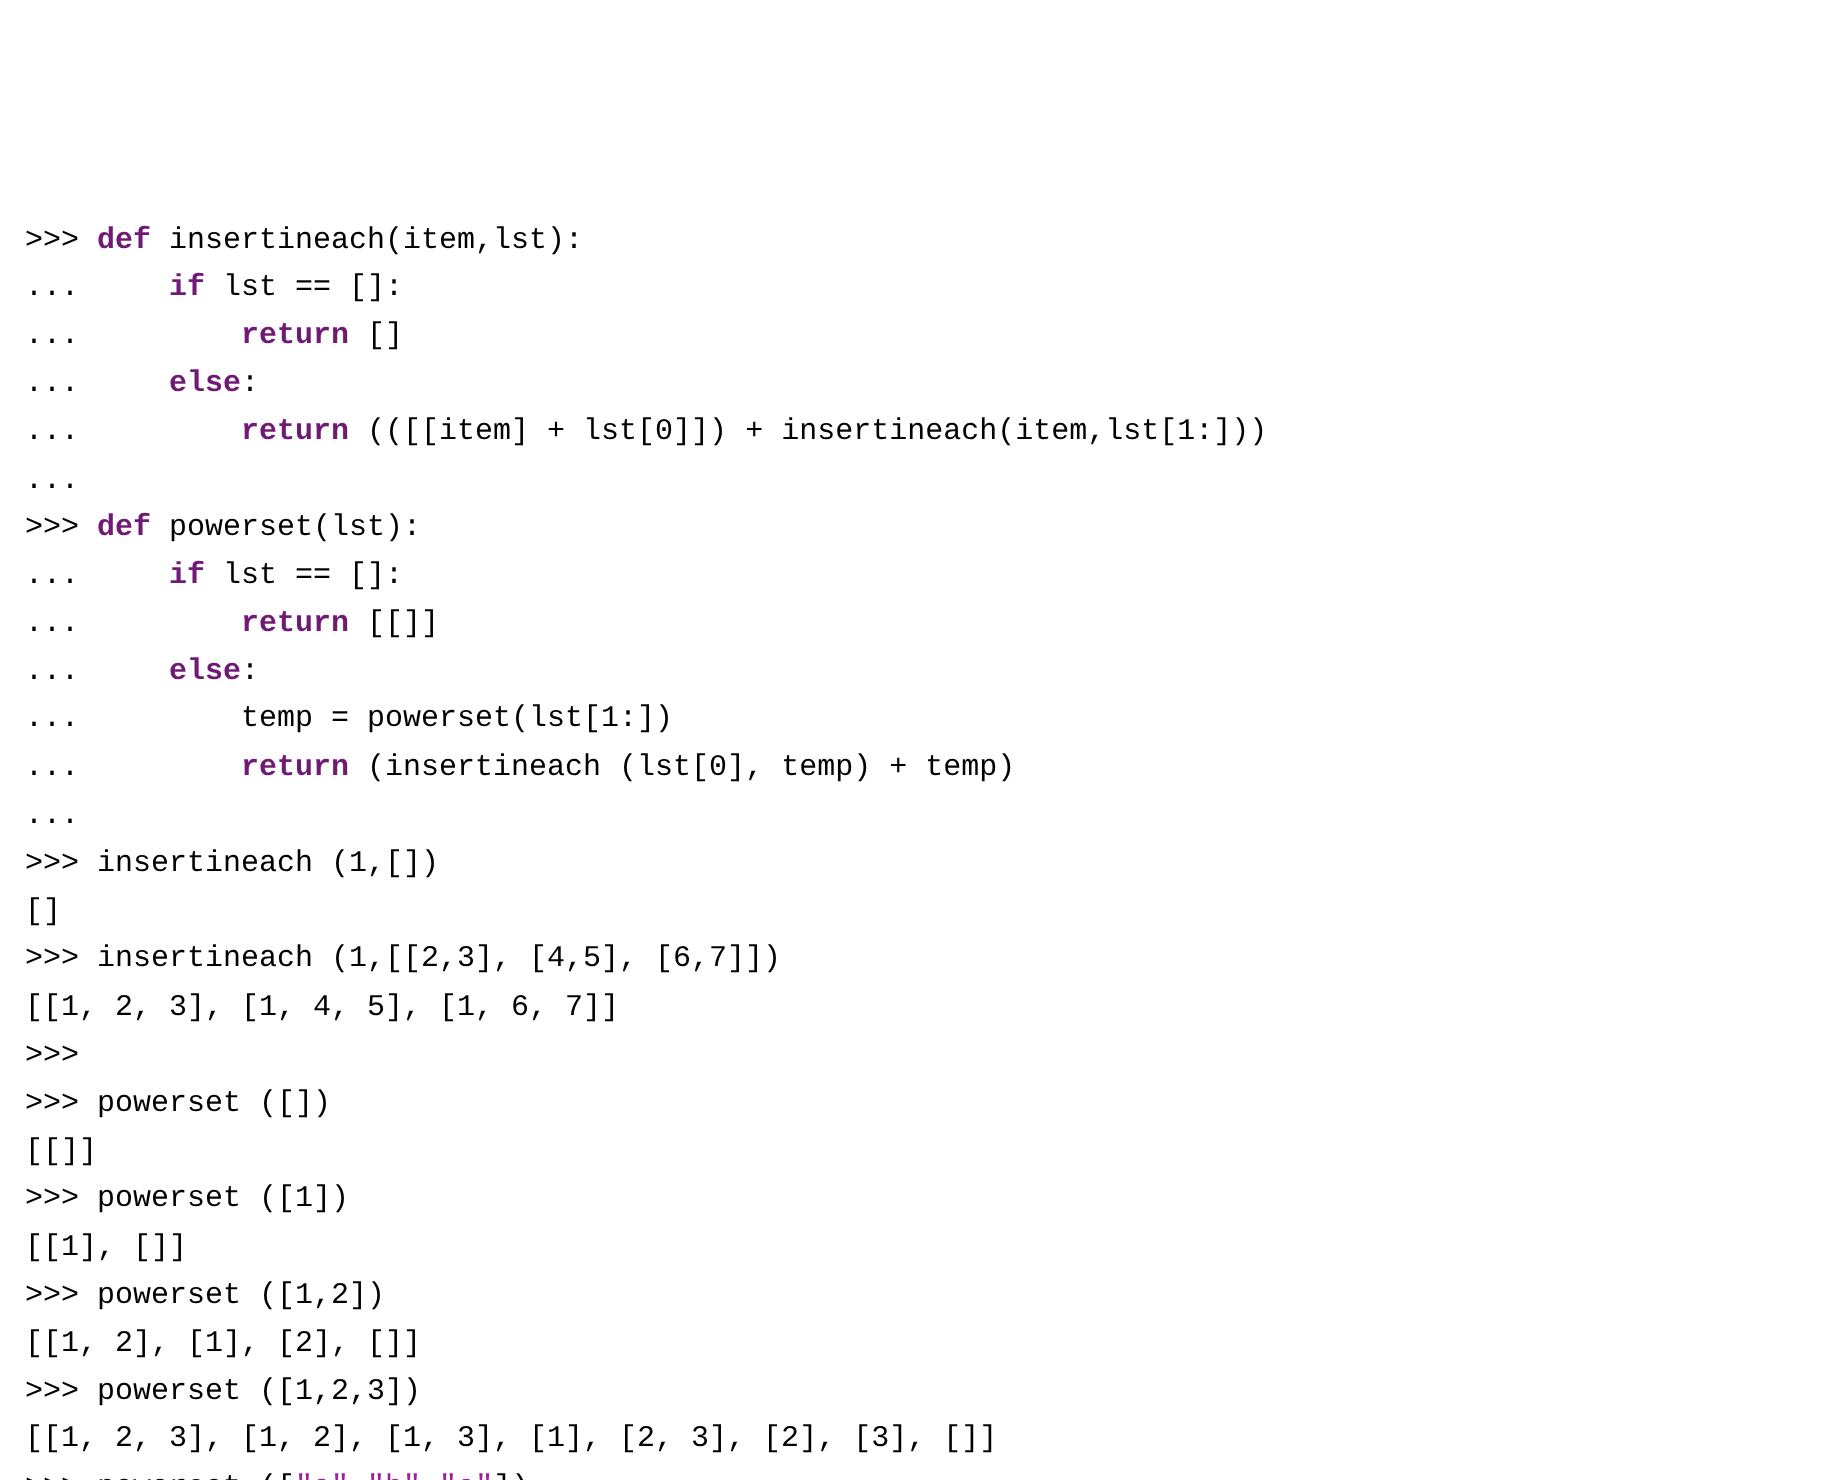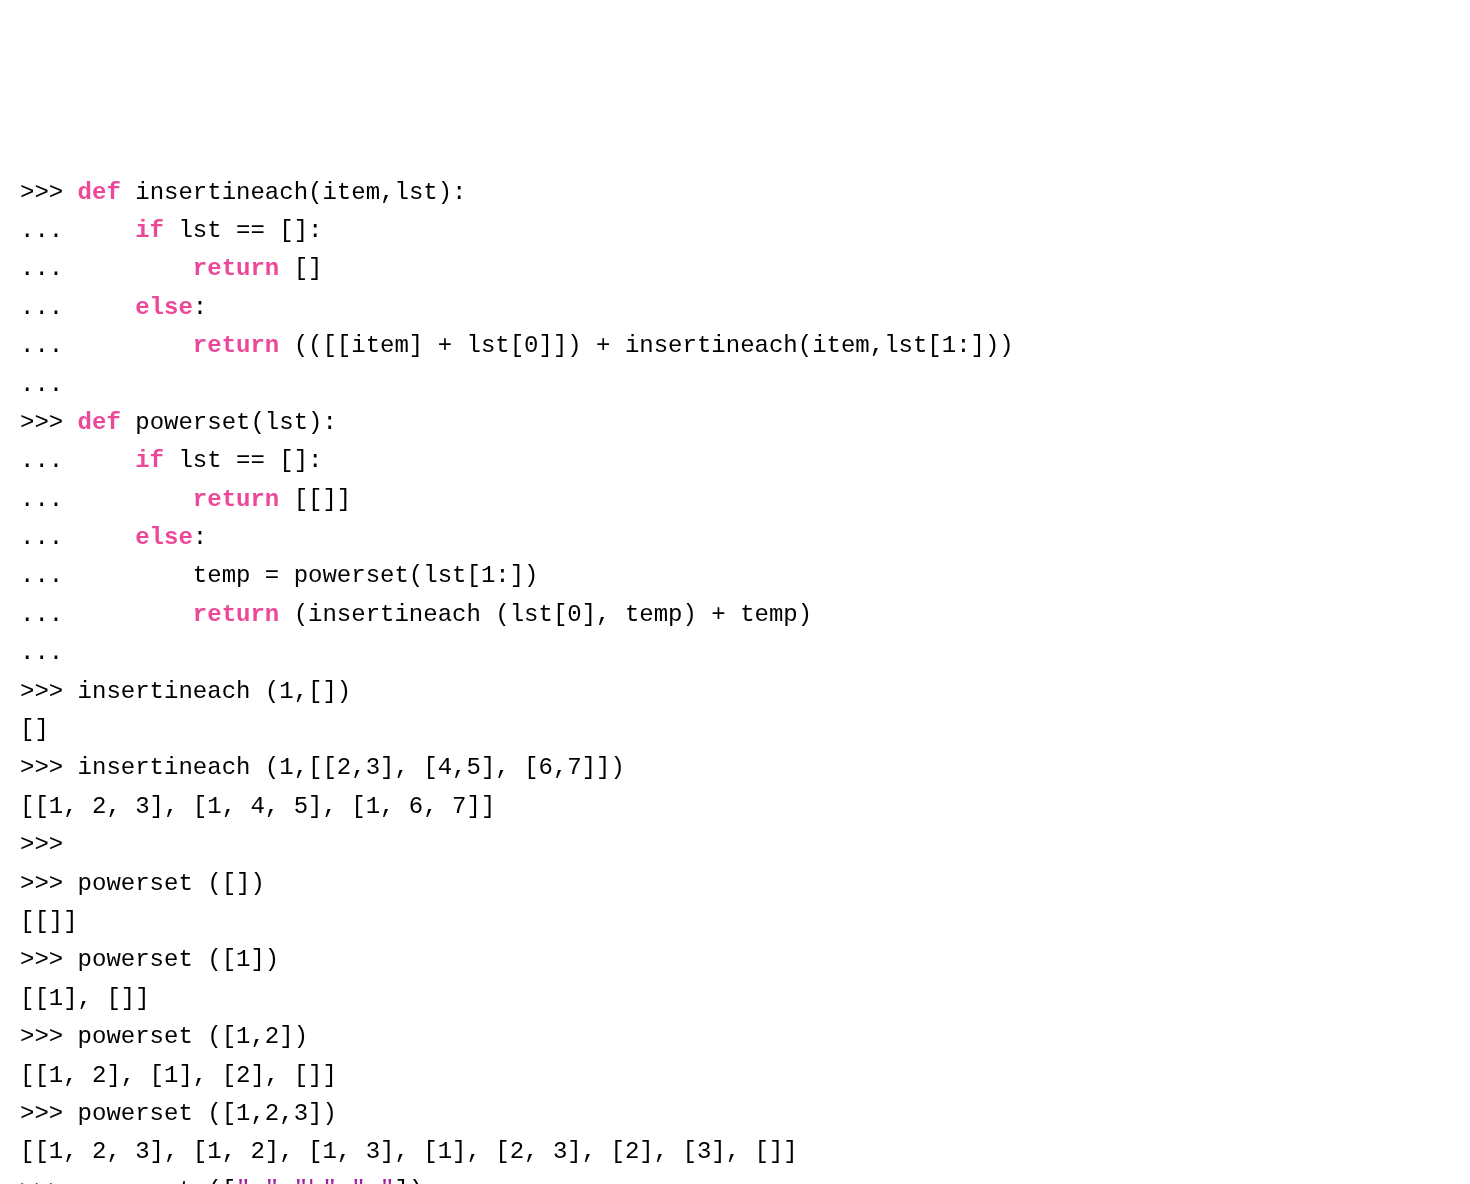--- a/index.html
+++ b/index.html
@@ -5,21 +5,21 @@
     body {
       font-family: "Courier New", Courier, monospace;
       font-size: 24px;
       line-height: 1.6;
       background: white;
       color: black;
       padding: 20px;
       margin: 0;
       white-space: pre;
     }
-    .kw { color: #ec4899; font-weight: bold; }
+    .kw { color: #701a75; font-weight: bold; }
     .str { color: #A020A0; }
     .code-container {
       font-family: "Courier New", Courier, monospace;
     }
   </style>
 </head>
 <body>
 
 
 

